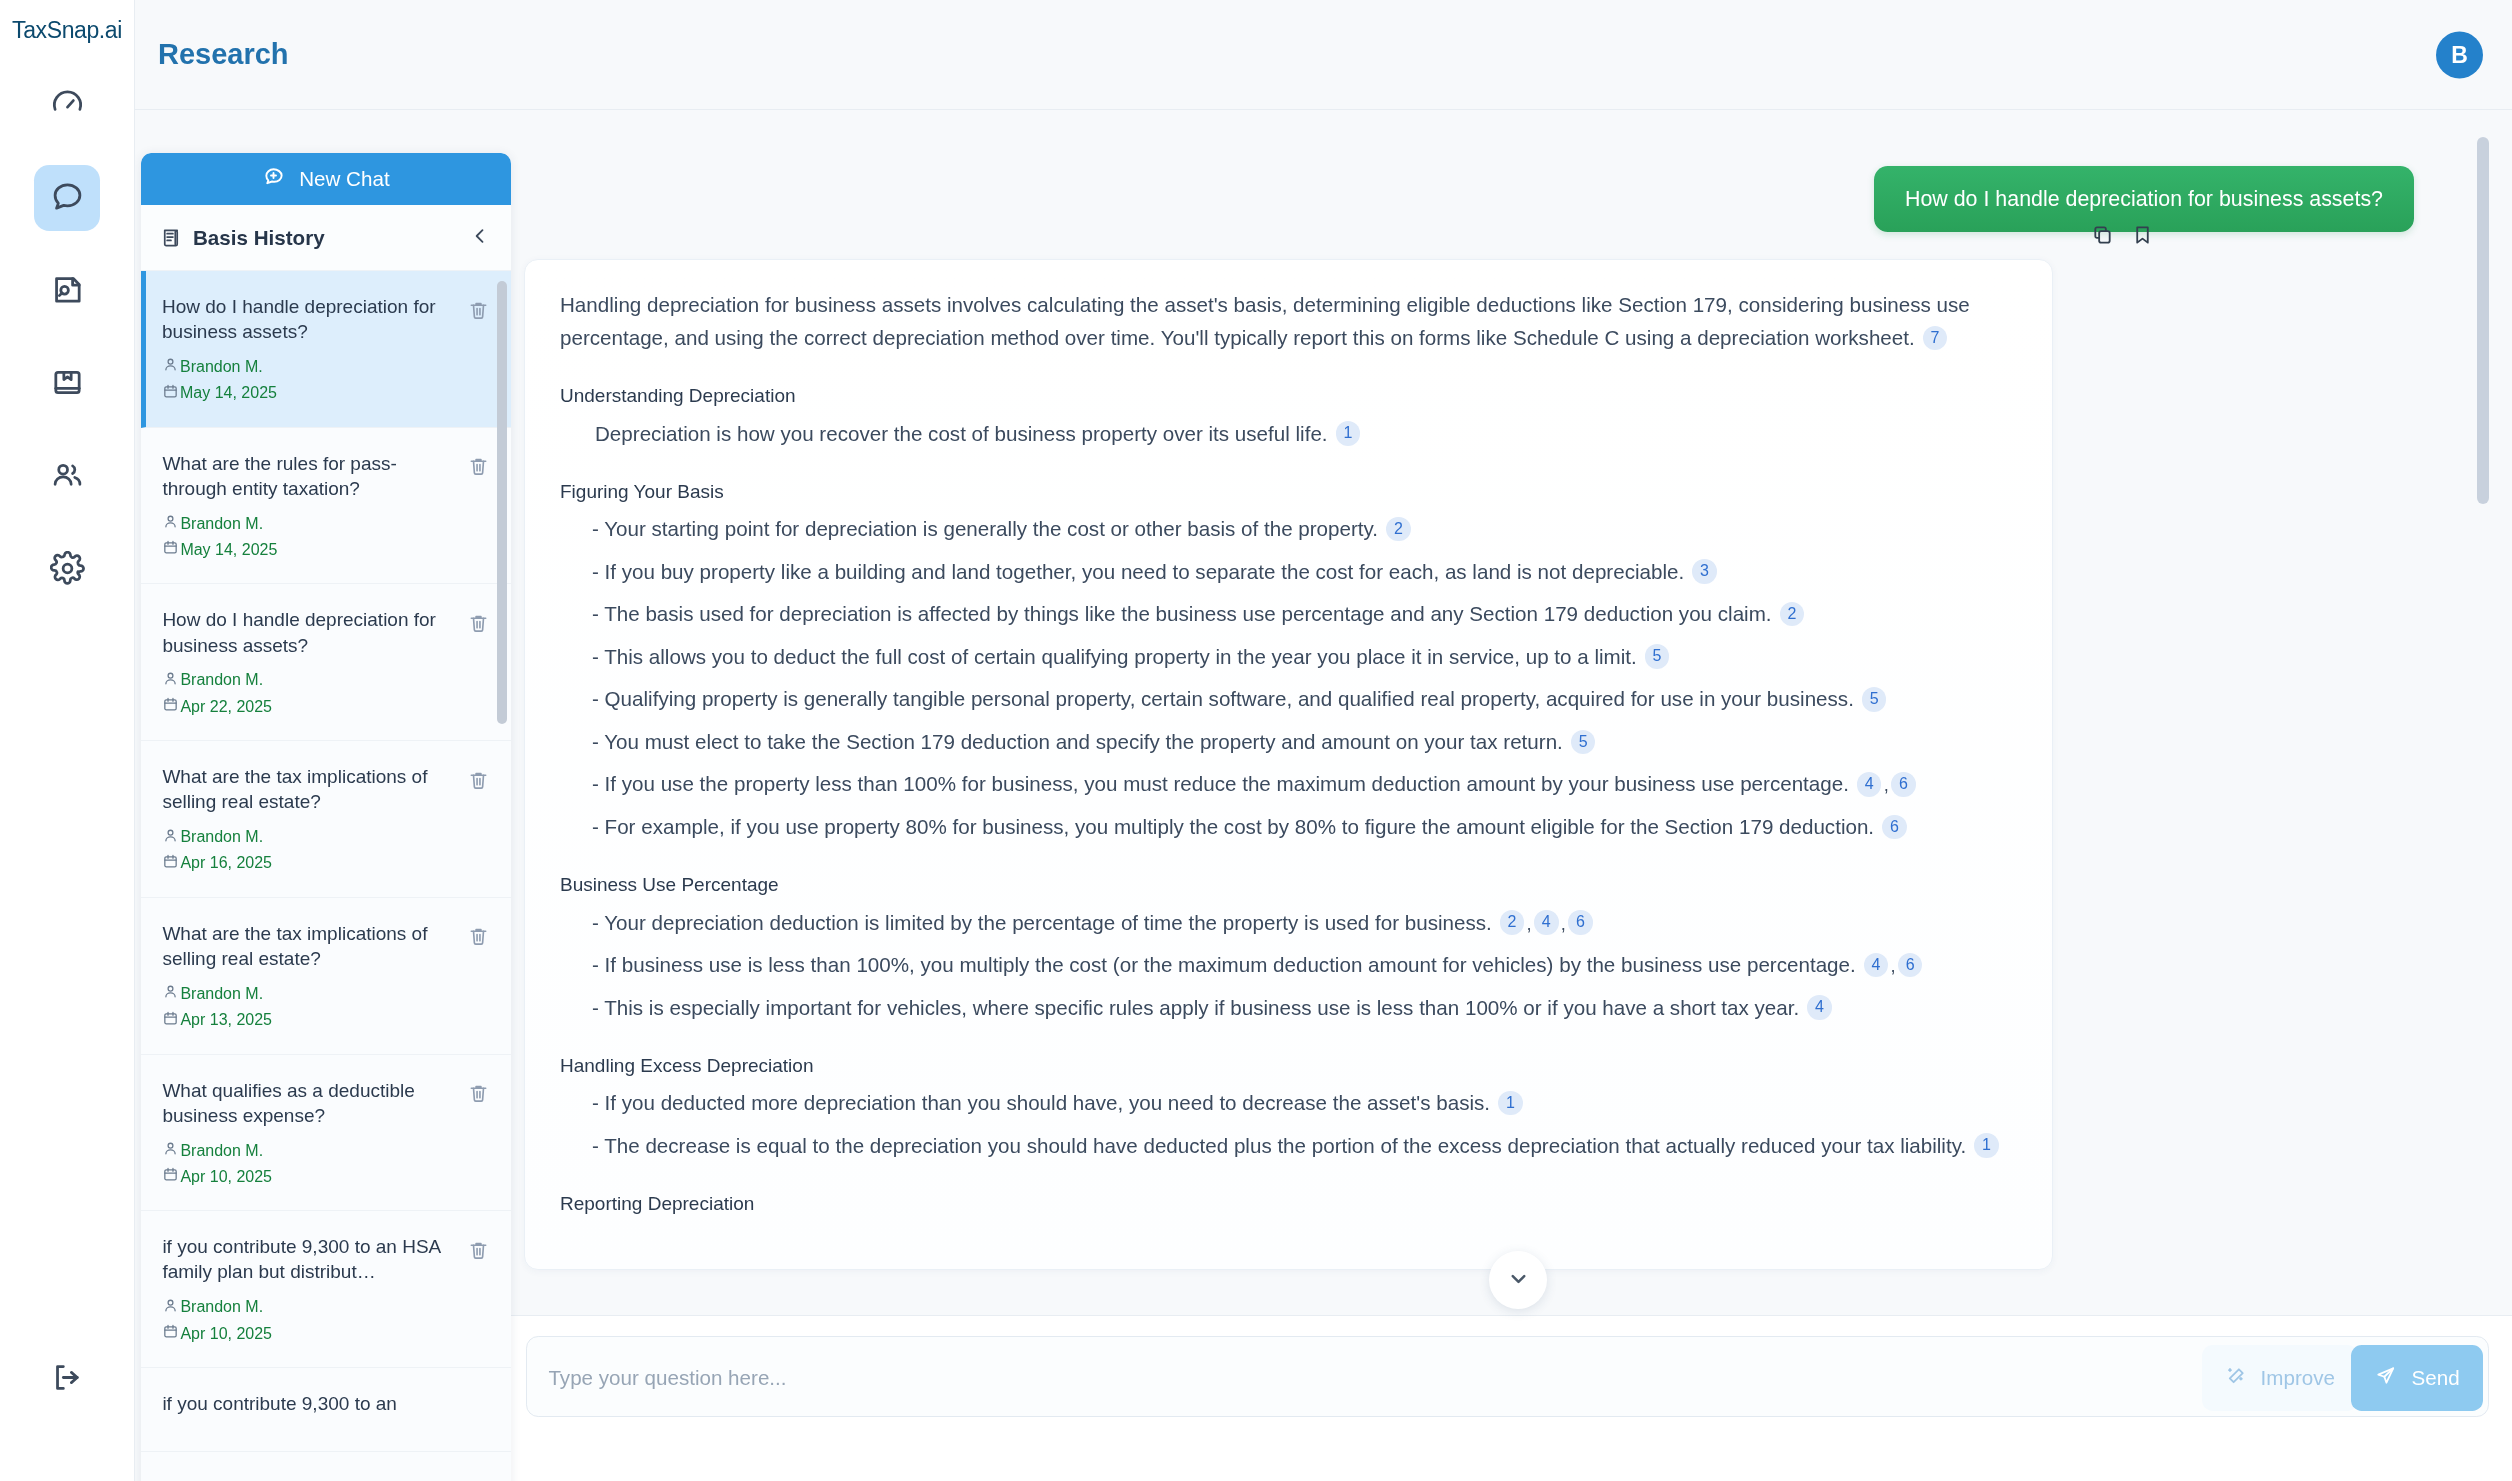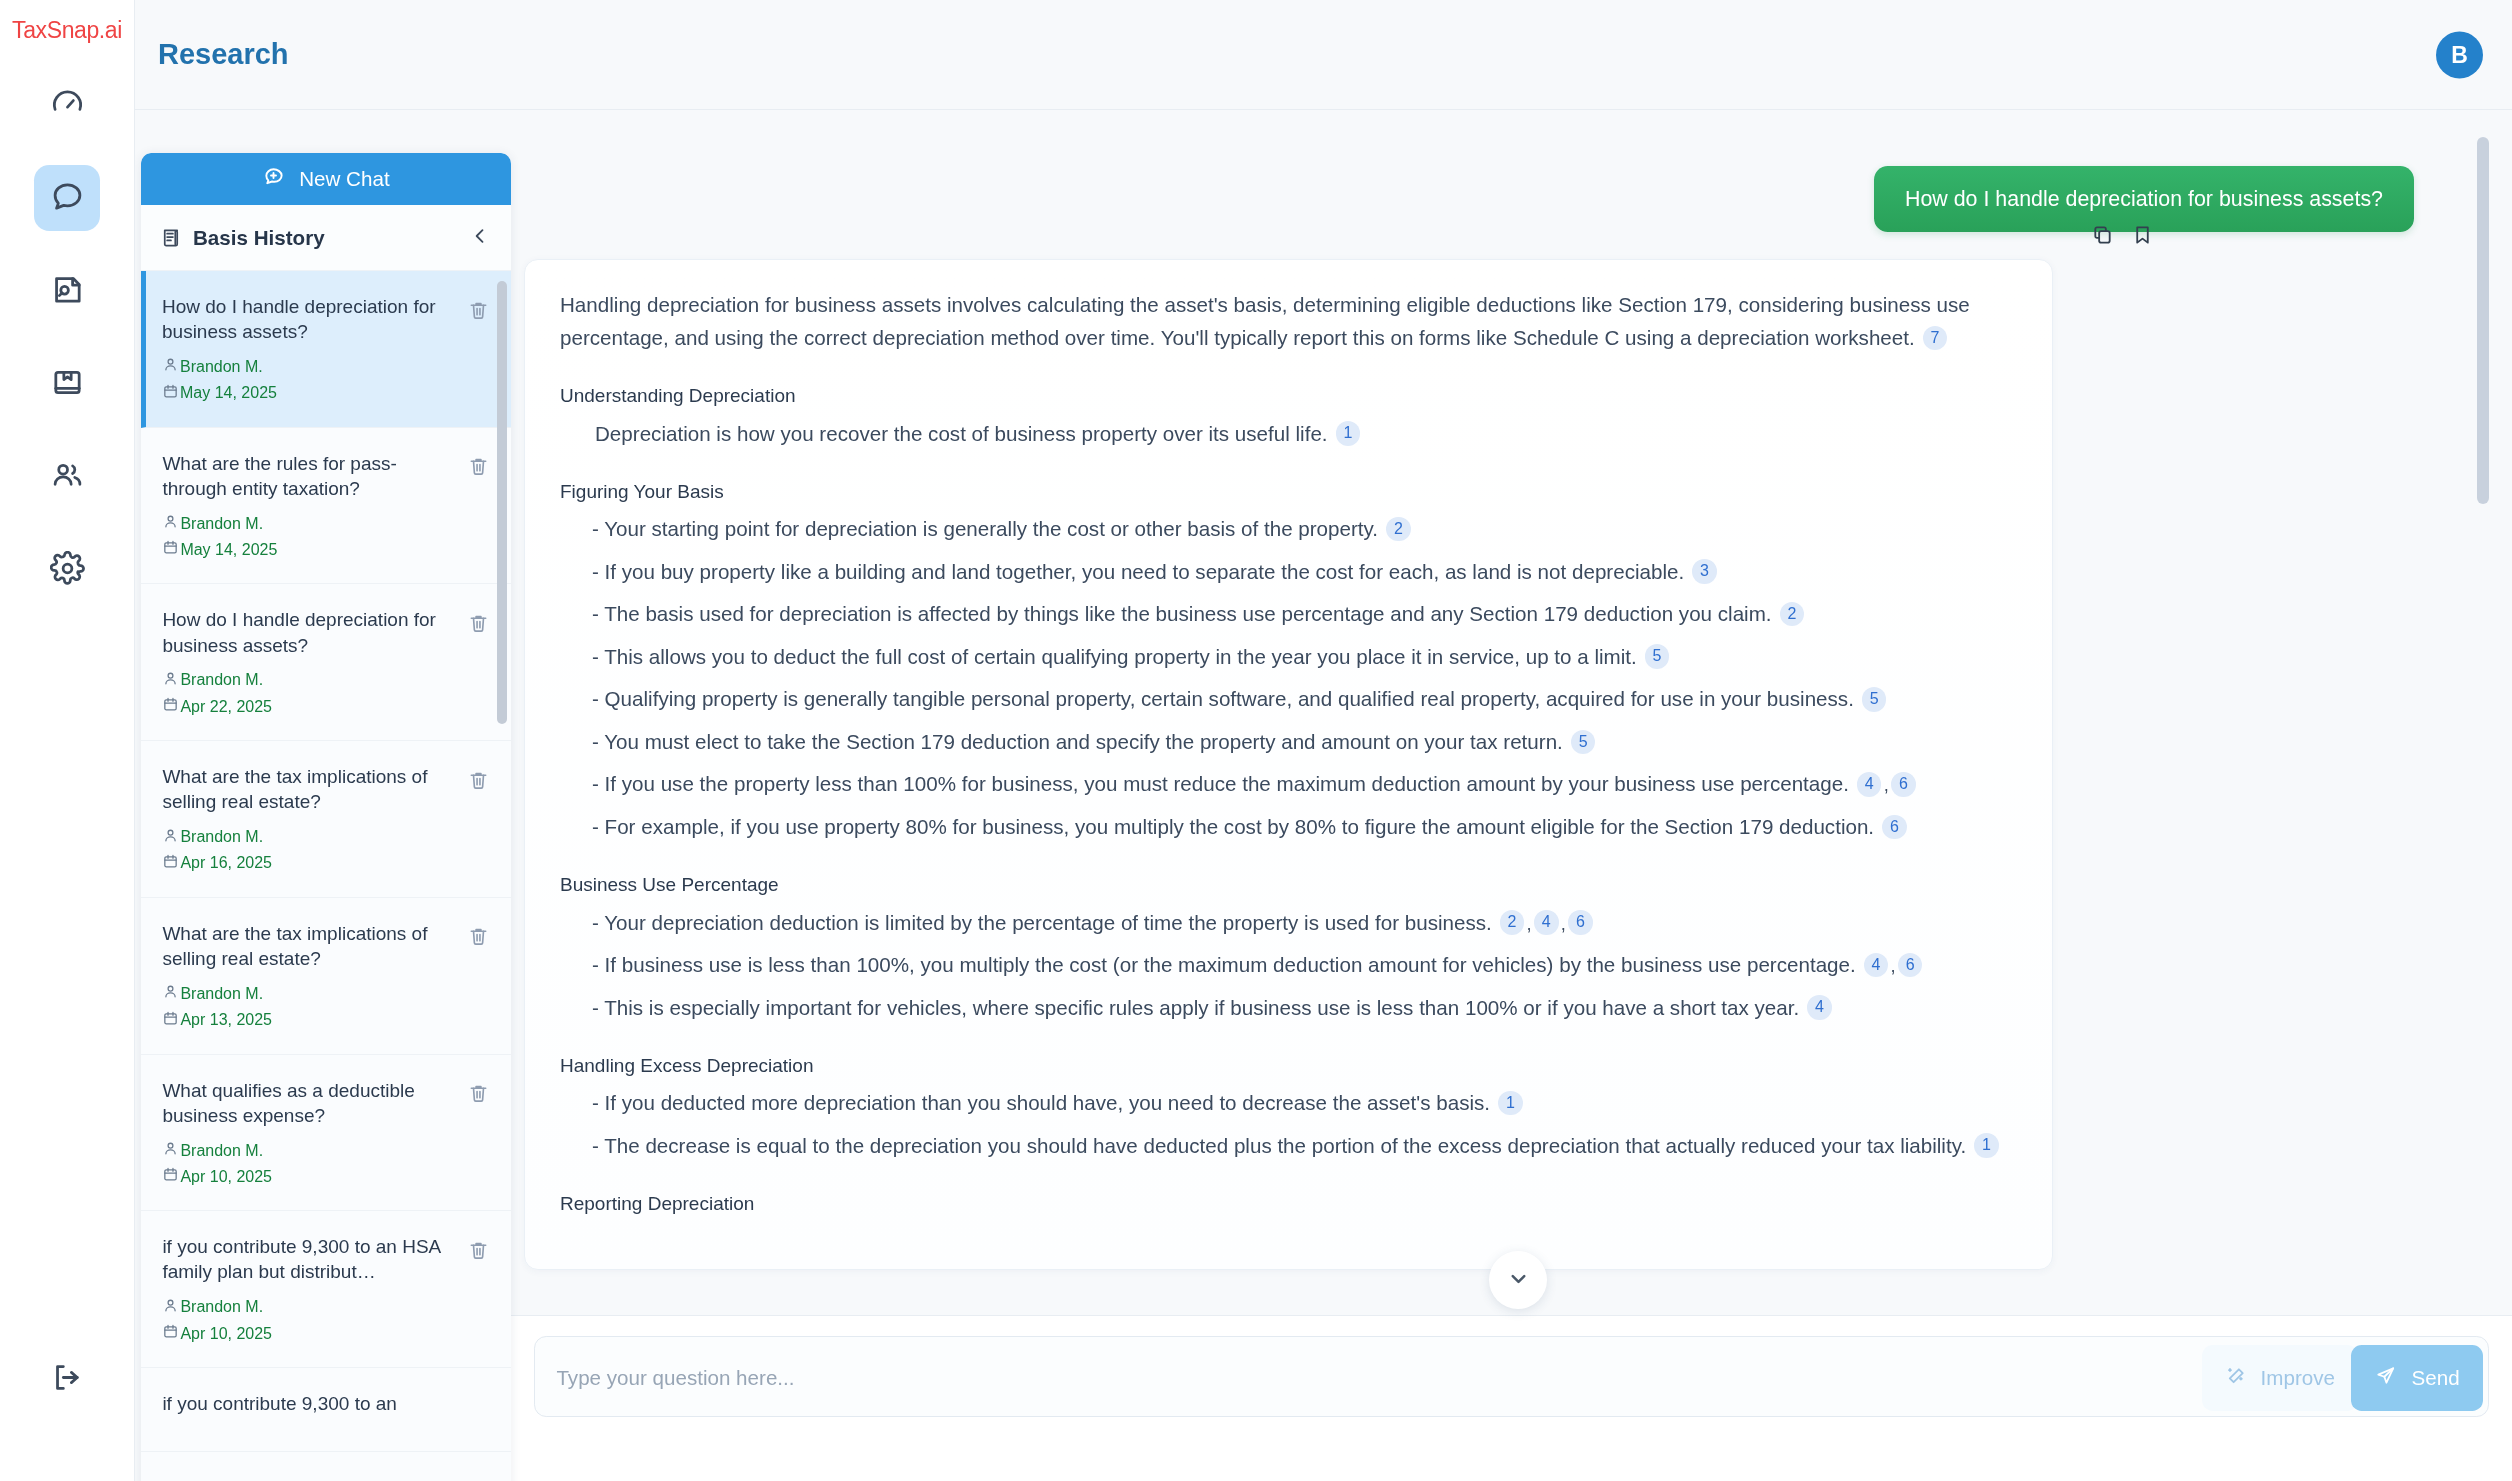--- a/index.html
+++ b/index.html
@@ -15,21 +15,21 @@
   #icon-rail {
     position: absolute; left: 0; top: 0; width: 135px; height: 1482px;
     background: #ffffff;
     border-right: 0.8px solid #e8edf2;
     display: flex; flex-direction: column; align-items: center;
     z-index: 5;
   }
   #brand-logo {
     margin-top: 17px; margin-bottom: 28px;
     font-size: 23px; letter-spacing: -0.4px;
-    color: #ef4444; font-weight: 400;
+    color: #0c4a6e; font-weight: 400;
     white-space: nowrap;
   }
   .rail-item {
     width: 66px; height: 66px; margin-bottom: 27px;
     border-radius: 15.3px;
     display: flex; align-items: center; justify-content: center;
     cursor: pointer;
   }
   .rail-item.active { background: #bfe0fb; }
   .rail-item svg { width: 35px; height: 35px; stroke: #3d4a5c; fill: none;
@@ -208,21 +208,21 @@
   }
   #chat-scroll-thumb { width: 12.2px; height: 367px; border-radius: 6.9px; background: #c8d1dd; }
 
   
   #composer-zone {
     position: absolute; left: 0; right: 0; bottom: 0; height: 167px;
     background: #ffffff;
     border-top: 0.8px solid #e8edf2;
   }
   #composer {
-    position: absolute; left: 29px; right: 23px; top: 20px; height: 81px;
+    position: absolute; left: 21px; right: 23px; top: 20px; height: 81px;
     background: #fbfdfe;
     border: 0.8px solid #e3eaf1;
     border-radius: 12.2px;
   }
   #composer-input {
     position: absolute; left: 21.4px; top: 0; right: 336px; height: 81px;
     border: none; outline: none; background: transparent;
     font-size: 20.6px; color: #3b4a5e;
     font-family: "Liberation Sans", sans-serif;
   }

